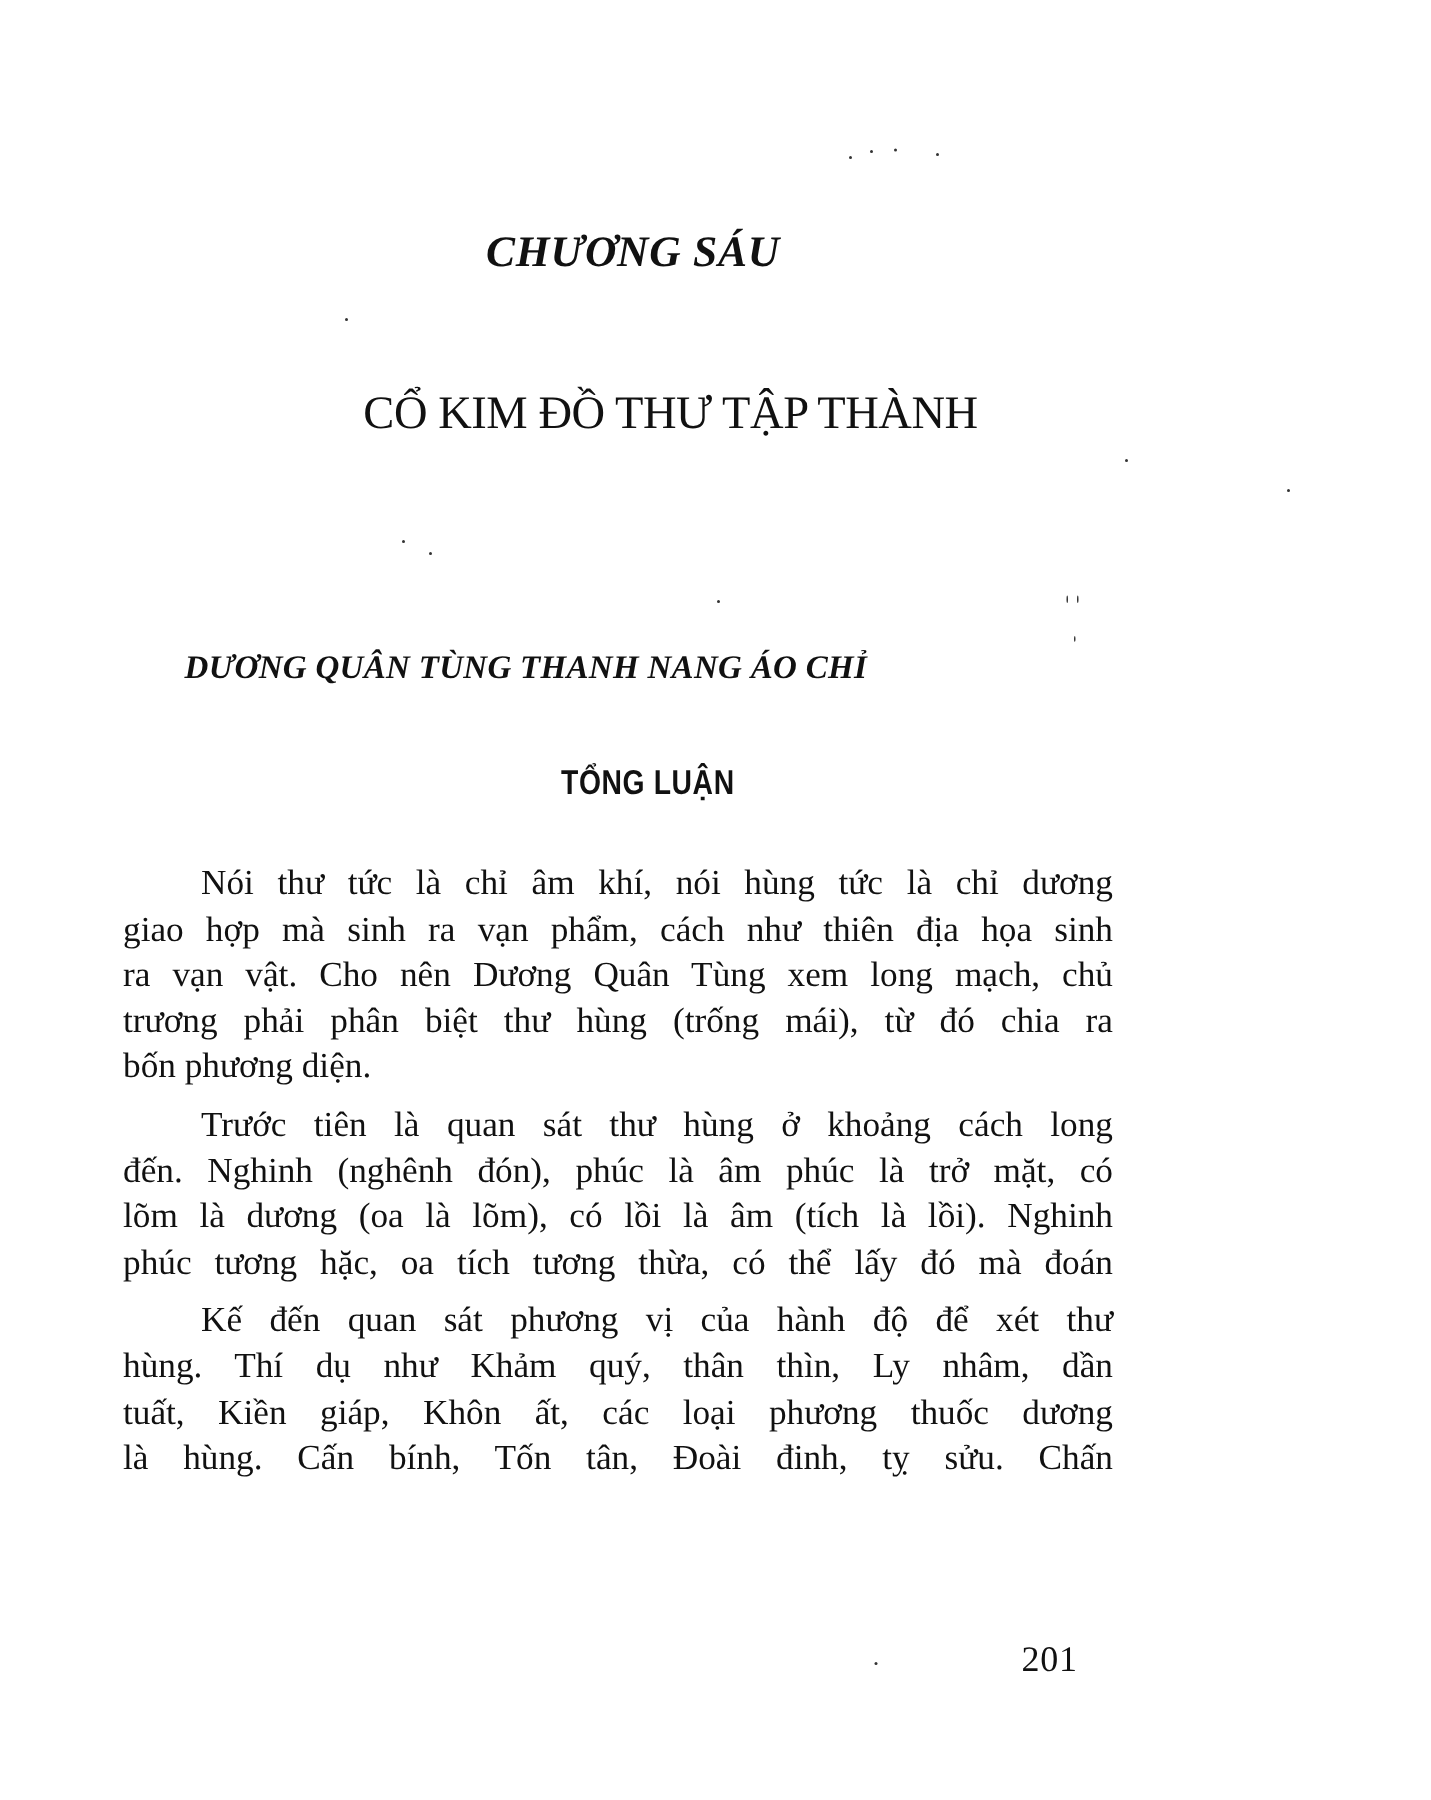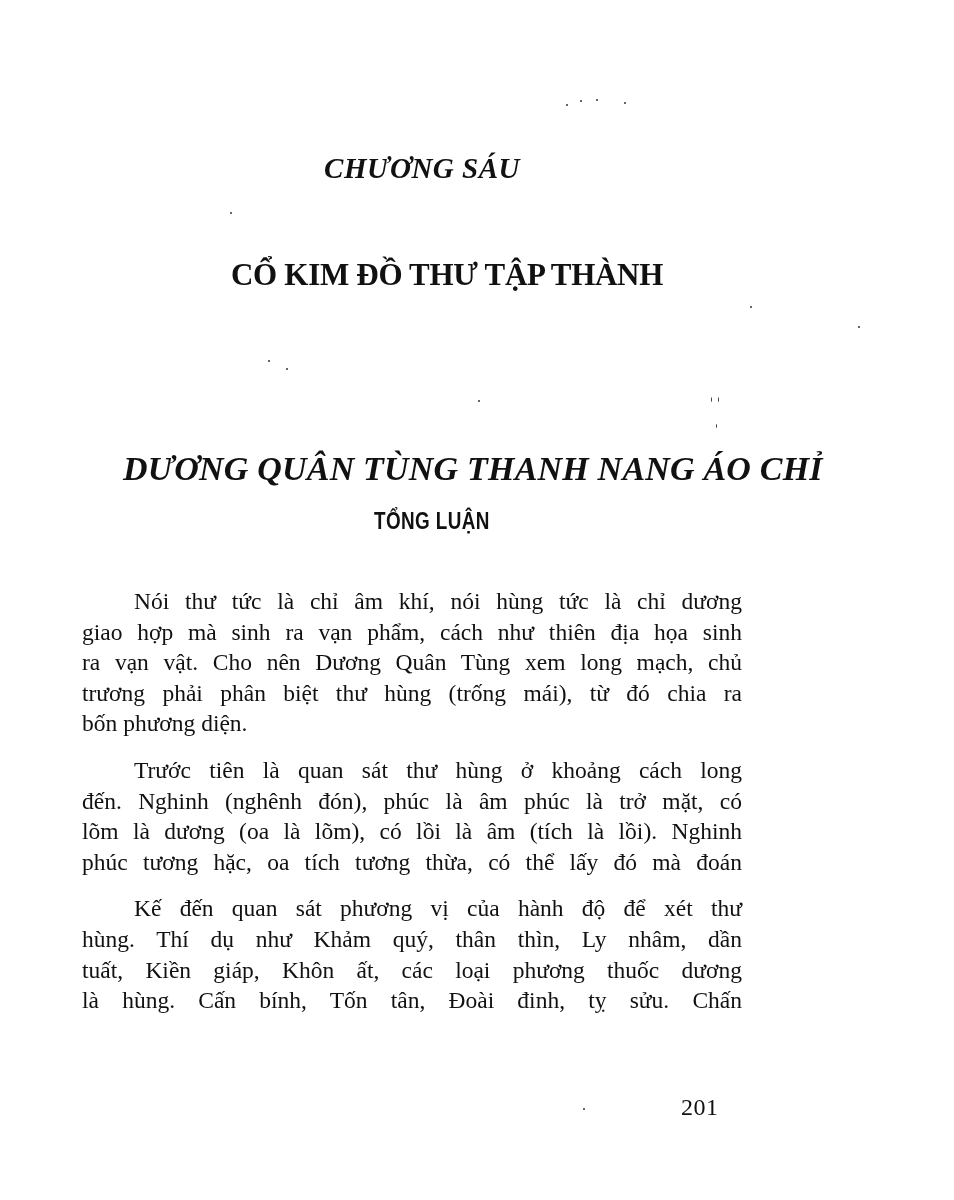--- a/index.html
+++ b/index.html
@@ -3,31 +3,31 @@
 <meta charset="utf-8">
 <style>
   html, body { margin: 0; padding: 0; background: #ffffff; }
   body { width: 954px; height: 1200px; position: relative; overflow: hidden;
          font-family: "Liberation Serif", "DejaVu Serif", serif; color: #111; }
   .page { position: absolute; left: 0; top: 0; width: 754px; height: 1200px; }
   .chapter { position: absolute; left: 0; width: 954px; top: 152px; text-align: center;
              font-style: italic; font-weight: bold; font-size: 29px; letter-spacing: 0.5px;
              padding-right: 110px; box-sizing: border-box; }
   .title { position: absolute; left: 0; width: 954px; top: 252px; text-align: center;
-           font-weight: bold; font-size: 31px; line-height: 46px; letter-spacing: -0.3px;
+           font-weight: normal; font-size: 31px; line-height: 46px; letter-spacing: -0.3px;
            padding-right: 60px; box-sizing: border-box; }
   .title div { white-space: nowrap; }
   .title .l1 { padding-left: 0; }
   .subtitle { position: absolute; left: 123px; top: 432px; font-style: italic; font-weight: bold;
-              font-size: 34px; white-space: nowrap; letter-spacing: 0.2px; margin-top: 18px; }
+              font-size: 22px; white-space: nowrap; letter-spacing: 0.2px; }
   .section { position: absolute; left: 0; width: 954px; top: 508px; text-align: center;
              font-family: "Liberation Sans", "DejaVu Sans", sans-serif; font-weight: bold;
              font-size: 23px; transform: scaleX(0.82); letter-spacing: 0.5px; padding-right: 110px; box-sizing: border-box; }
   .body { position: absolute; left: 82px; width: 660px; top: 570px; font-size: 23.5px; line-height: 30.6px; }
-  .para { margin: 16px 0 8px 0; }
+  .para { margin: 4px 0 8px 0; }
   .line { display: block; white-space: nowrap; text-align: justify; text-align-last: justify; }
   .line.last { text-align-last: left; }
   .indent { padding-left: 52px; }
   .pagenum { position: absolute; left: 681px; top: 1094px; font-size: 24px; letter-spacing: 0.5px; }
   .speck { position: absolute; background: #333; border-radius: 50%; }
 </style>
 </head>
 <body>
 
 <div class="page">

